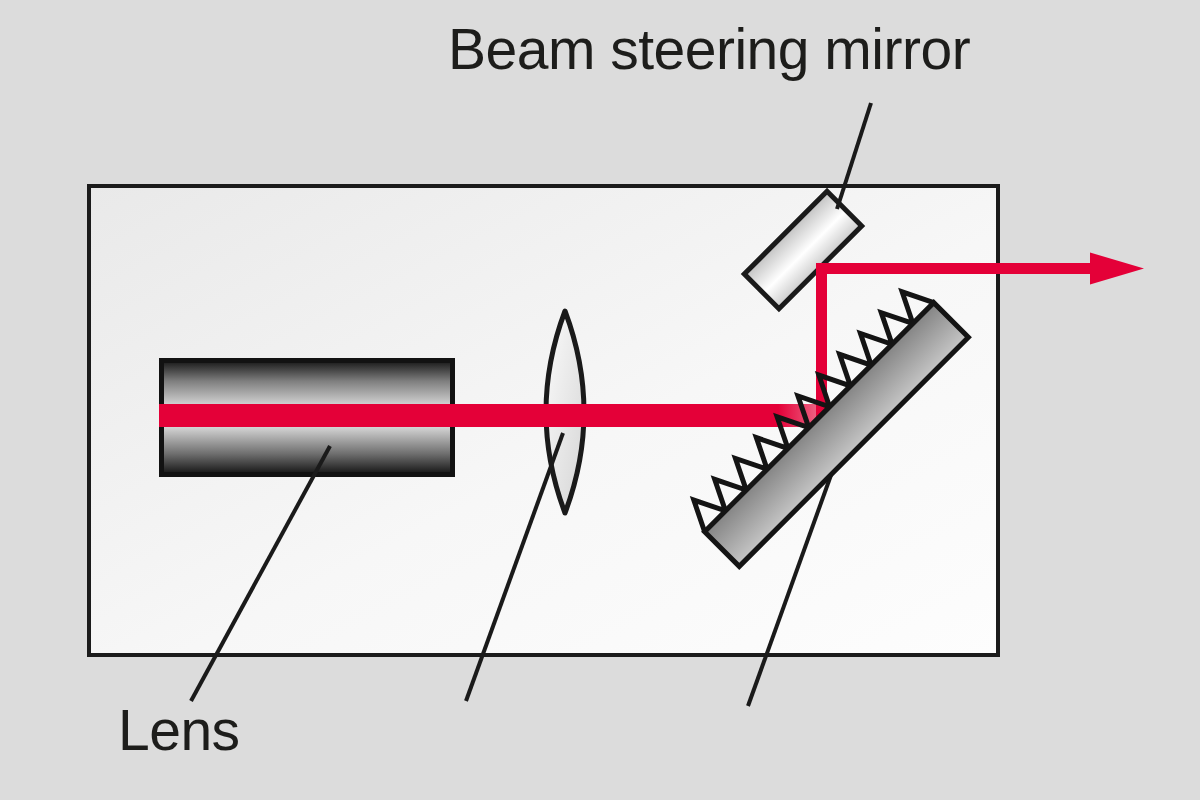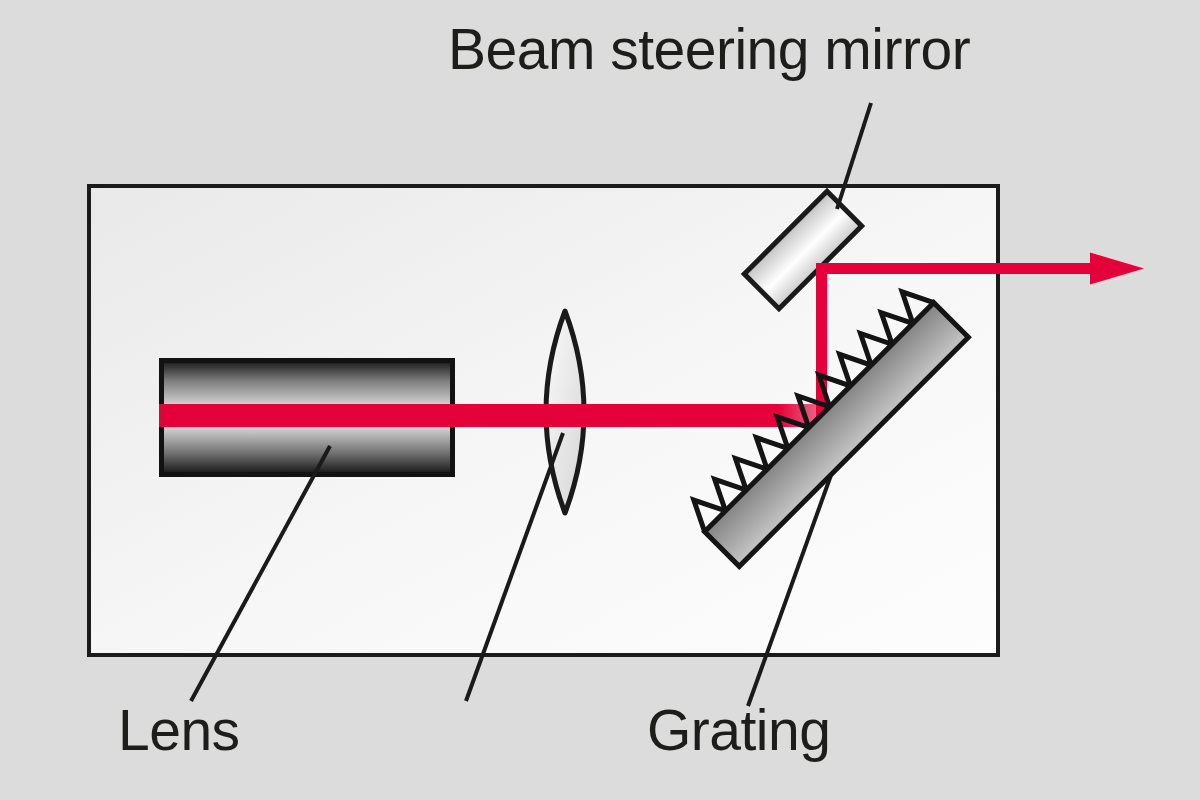--- a/index.html
+++ b/index.html
@@ -106,14 +106,13 @@
     <line x1="871" y1="103" x2="837" y2="209" stroke="#1a1a1a" stroke-width="4"></line>
     <line x1="330" y1="446" x2="191" y2="701" stroke="#1a1a1a" stroke-width="4"></line>
     <line x1="563" y1="433" x2="466" y2="701" stroke="#1a1a1a" stroke-width="4"></line>
   </svg>
 
   <div id="label-mirror" class="diagram-label">Beam steering mirror</div>
 
   <div id="label-diode" class="diagram-label">Lens</div>
 
 
-  <div id="label-grating" class="diagram-label">Grating</div>
 </div>
 
 </body></html>

